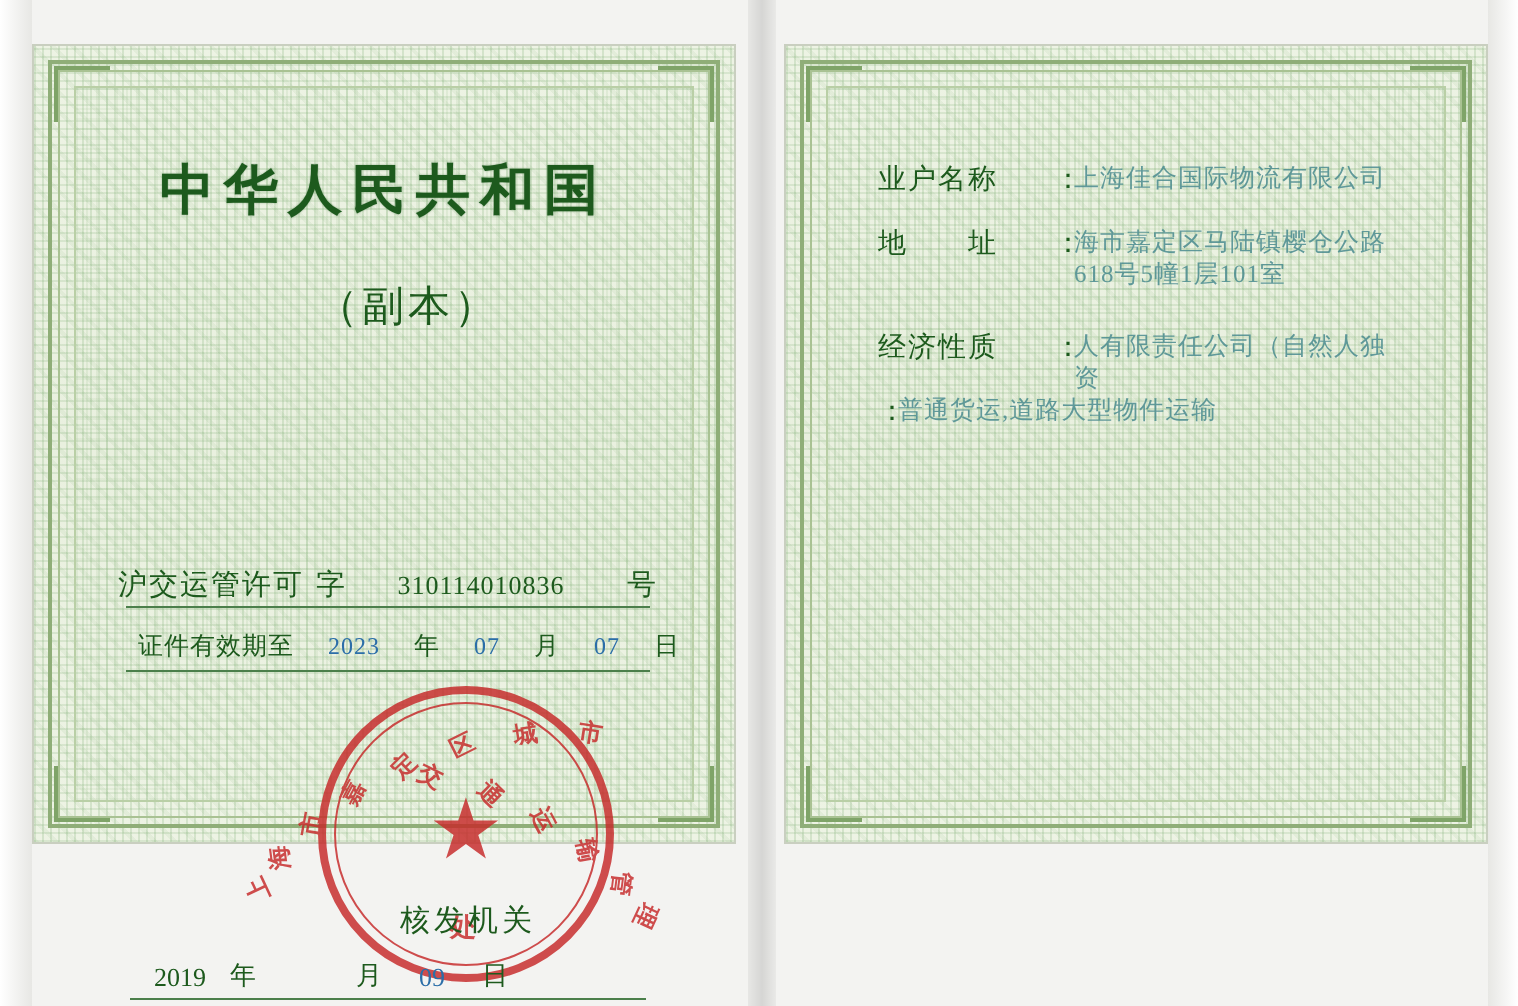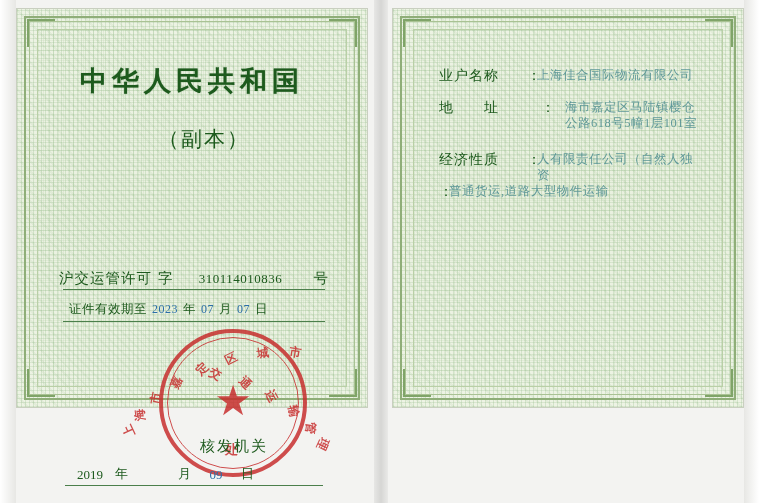--- a/index.html
+++ b/index.html
@@ -15,21 +15,21 @@
   }
   .page {
     position: relative;
     width: 759px;
     height: 503px;
     background: #f3f3f1;
   }
   
   .leaf {
     position: absolute;
-    top: 8px;
+    top: 22px;
     height: 400px;
     background: #eef2e6;
     box-sizing: border-box;
   }
   .leaf-left {
     left: 16px;
     width: 352px;
     border: 1px solid #c9cfc0;
   }
   .leaf-right {
@@ -133,21 +133,21 @@
   .valid-line {
     position: absolute;
     left: 28px;
     top: 268px;
     font-family: "Liberation Serif", serif;
     font-size: 12.5px;
     color: #1d5a1d;
     letter-spacing: 0.5px;
     display: flex;
     align-items: baseline;
-    gap: 2px;
+    gap: 14px;
   }
   .valid-line .v {
     font-size: 12px;
     padding: 0 3px;
   }
   .underline-long {
     position: absolute;
     left: 22px;
     right: 18px;
     top: 288px;
@@ -279,21 +279,21 @@
   }
   .field .value {
     flex: 1;
     color: #4a8b8f;
     font-size: 12.5px;
     letter-spacing: 0.5px;
     line-height: 16px;
     opacity: 0.85;
   }
   .f1 { top: 34px; }
-  .f2 { top: 66px; gap: 14px; }
+  .f2 { top: 66px; }
   .f3 { top: 118px; }
   .f4 { top: 150px; }
   
   .gutter {
     position: absolute;
     left: 374px;
     top: 0;
     width: 14px;
     height: 503px;
     background: linear-gradient(90deg, rgba(0,0,0,0.05), rgba(0,0,0,0.12), rgba(0,0,0,0.04));

